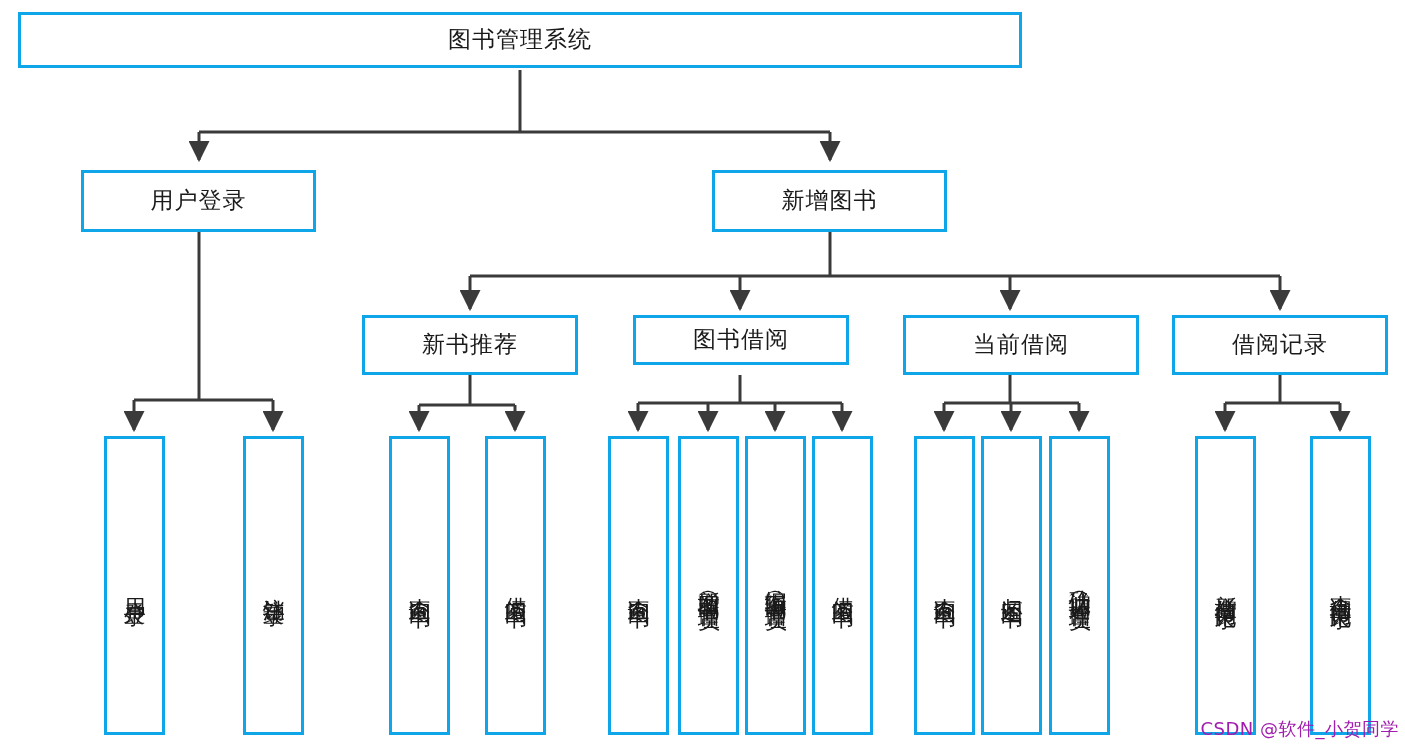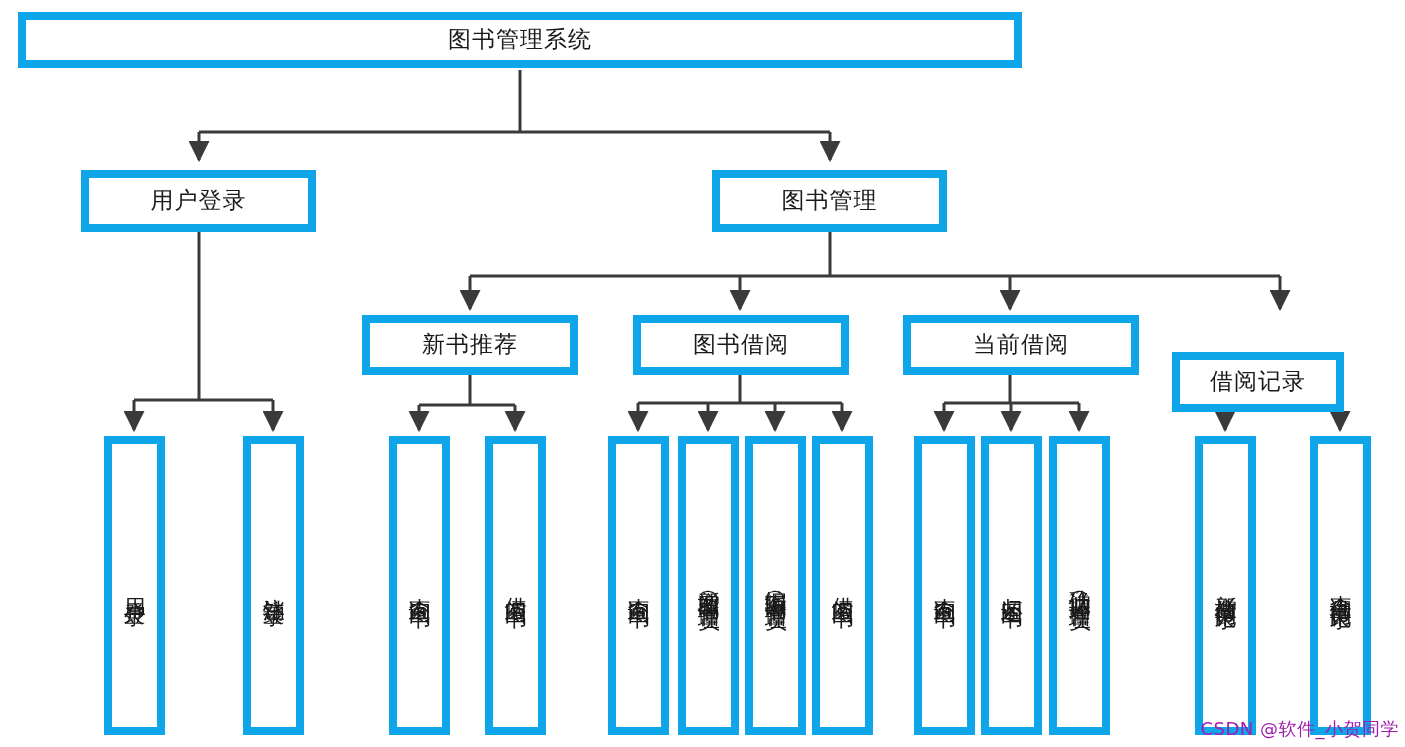--- a/index.html
+++ b/index.html
@@ -22,21 +22,21 @@
     position: absolute;
     left: 0;
     top: 0;
     width: 1405px;
     height: 747px;
     pointer-events: none;
   }
   .node {
     position: absolute;
     box-sizing: border-box;
-    border: 8px solid #0ea5e9;
+    border: 3px solid #0ea5e9;
     background: #ffffff;
     display: flex;
     align-items: center;
     justify-content: center;
     color: #1a1a1a;
     text-align: center;
     line-height: 1.12;
   }
   .node.h {
     font-size: 23px;
@@ -124,33 +124,33 @@
   </svg>
 
   <div class="node h" style="left:18px; top:12px; width:1004px; height:56px;">
     <span class="htext">图书管理系统</span>
   </div>
 
   <div class="node h" style="left:81px; top:170px; width:235px; height:62px;">
     <span class="htext">用户登录</span>
   </div>
   <div class="node h" style="left:712px; top:170px; width:235px; height:62px;">
-    <span class="htext">图书管理</span>
+    <span class="htext">新增图书</span>
   </div>
 
   <div class="node h" style="left:362px; top:315px; width:216px; height:60px;">
     <span class="htext">新书推荐</span>
   </div>
-  <div class="node h" style="left:633px; top:315px; width:216px; height:60px;">
+  <div class="node h" style="left:633px; top:315px; width:216px; height:50px;">
     <span class="htext">图书借阅</span>
   </div>
   <div class="node h" style="left:903px; top:315px; width:236px; height:60px;">
     <span class="htext">当前借阅</span>
   </div>
-  <div class="node h" style="left:1172px; top:315px; width:172px; height:60px;margin-top:37px;">
+  <div class="node h" style="left:1172px; top:315px; width:216px; height:60px;">
     <span class="htext">借阅记录</span>
   </div>
 
   <div class="node v" style="left:104px; top:436px; width:61px; height:299px;">
     <span class="vtext">用户登录</span>
   </div>
   <div class="node v" style="left:243px; top:436px; width:61px; height:299px;">
     <span class="vtext">注销登录</span>
   </div>
 

